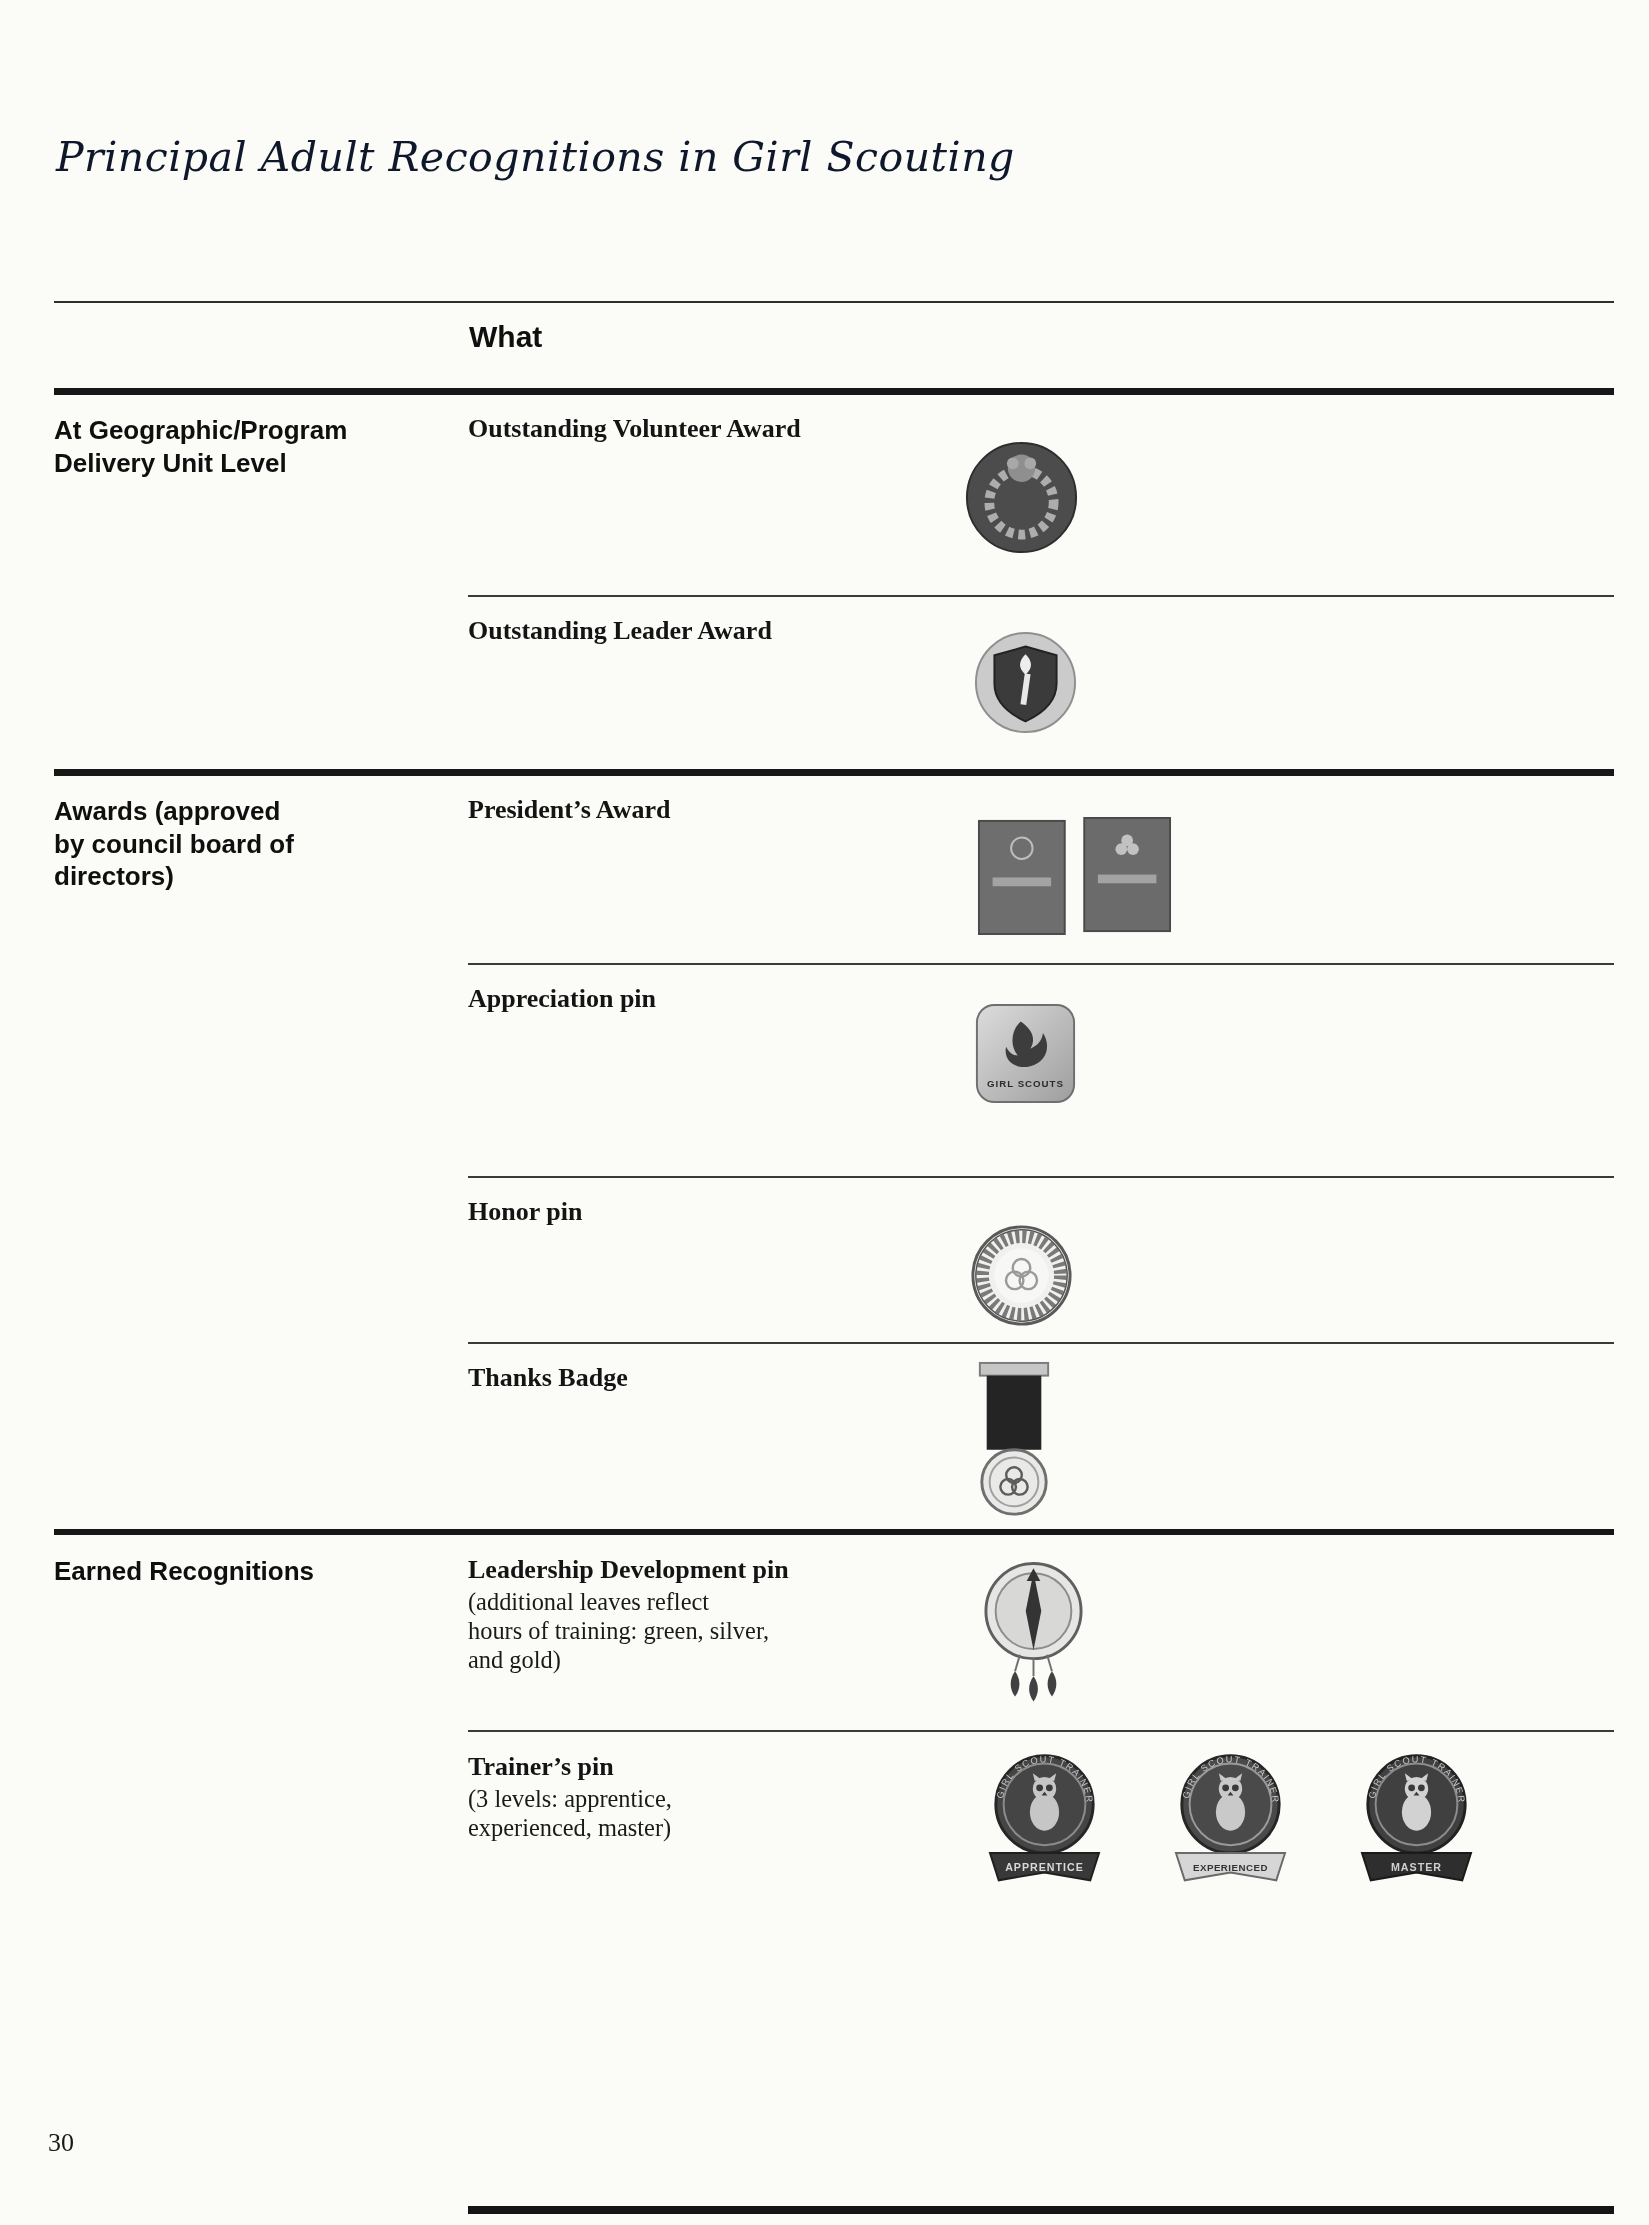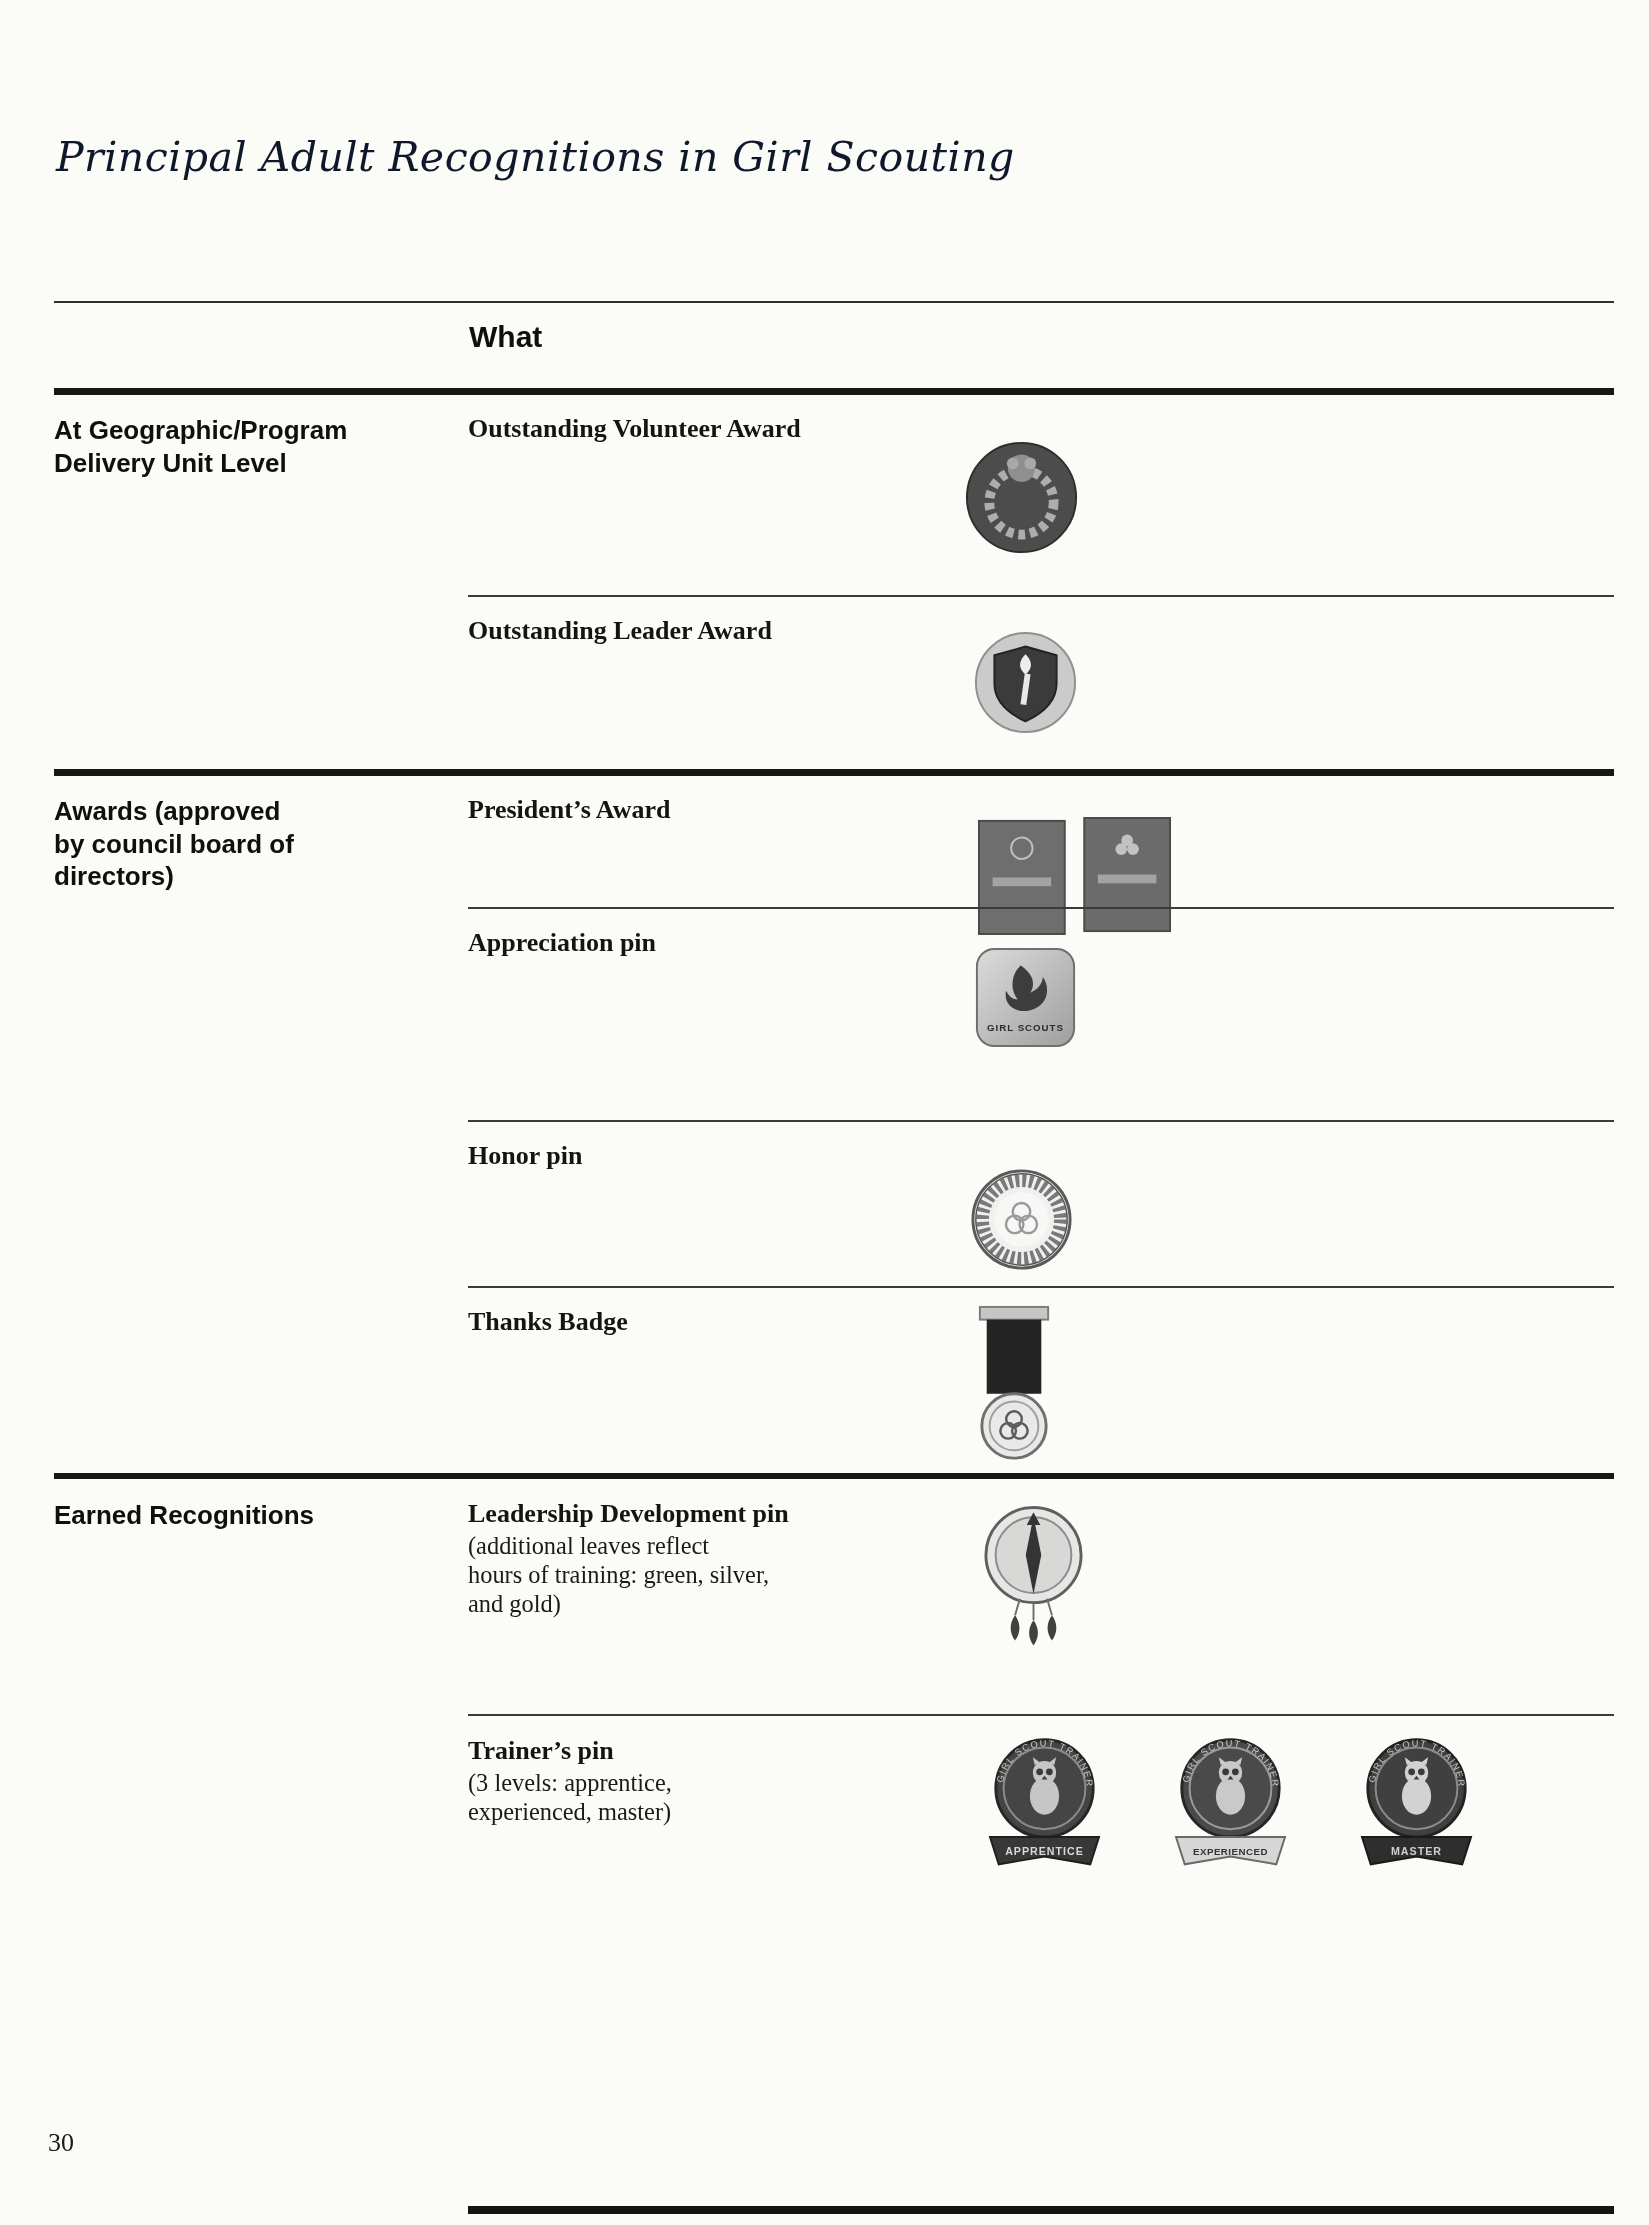--- a/index.html
+++ b/index.html
@@ -88,21 +88,21 @@
   </div>
 
   <div class="rule"></div>
 
   <div class="section">
     <div class="section-label">Awards (approved
 by council board of
 directors)</div>
     <div class="section-body">
 
-      <div class="entry" style="height:131px">
+      <div class="entry" style="height:187px">
         <div class="entry-title">President’s Award</div>
         <div class="icon" style="left:509px; top:39px;">
           <svg width="195" height="122" viewBox="0 0 200 125">
             <rect x="2" y="6" width="88" height="116" fill="#6e6e6e" stroke="#4a4a4a" stroke-width="2"></rect>
             <circle cx="46" cy="34" r="11" fill="none" stroke="#bdbdbd" stroke-width="2"></circle>
             <rect x="16" y="64" width="60" height="9" fill="#a3a3a3"></rect>
             <rect x="110" y="3" width="88" height="116" fill="#6b6b6b" stroke="#4a4a4a" stroke-width="2"></rect>
             <g fill="#c2c2c2">
               <circle cx="154" cy="26" r="6"></circle>
               <circle cx="148" cy="35" r="6"></circle>
@@ -167,21 +167,21 @@
 
     </div>
   </div>
 
   <div class="rule"></div>
 
   <div class="section">
     <div class="section-label">Earned Recognitions</div>
     <div class="section-body">
 
-      <div class="entry" style="height:235px">
+      <div class="entry" style="height:195px">
         <div class="entry-title">Leadership Development pin</div>
         <div class="entry-desc">(additional leaves reflect
 hours of training: green, silver,
 and gold)</div>
         <div class="icon" style="left:515px; top:24.4px;">
           <svg width="101" height="174" viewBox="0 0 104 178">
             <circle cx="52" cy="52" r="49" fill="#e6e6e4" stroke="#5f5f5f" stroke-width="3"></circle>
             <circle cx="52" cy="52" r="39" fill="#d8d8d6" stroke="#8c8c8c" stroke-width="2"></circle>
             <path d="M52 12 L60 52 L52 92 L44 52 Z" fill="#343434"></path>
             <path d="M52 8 L59 21 L45 21 Z" fill="#343434"></path>

